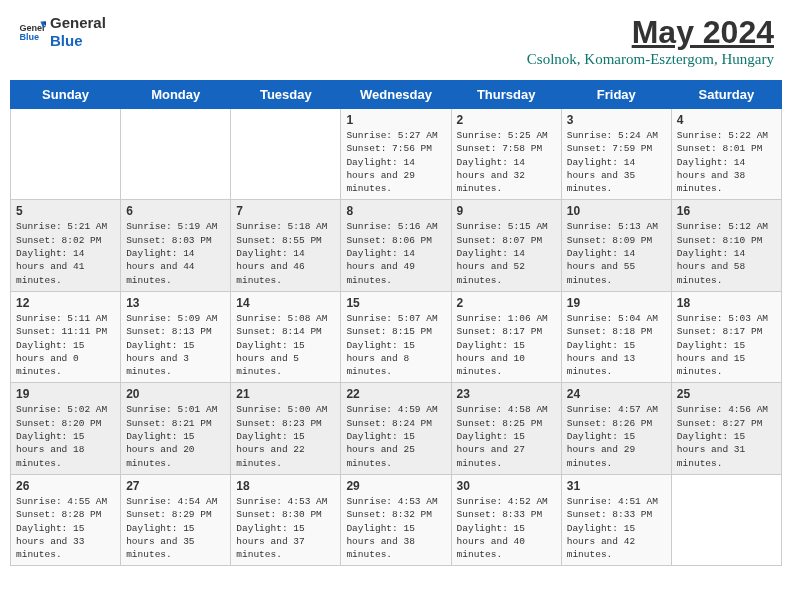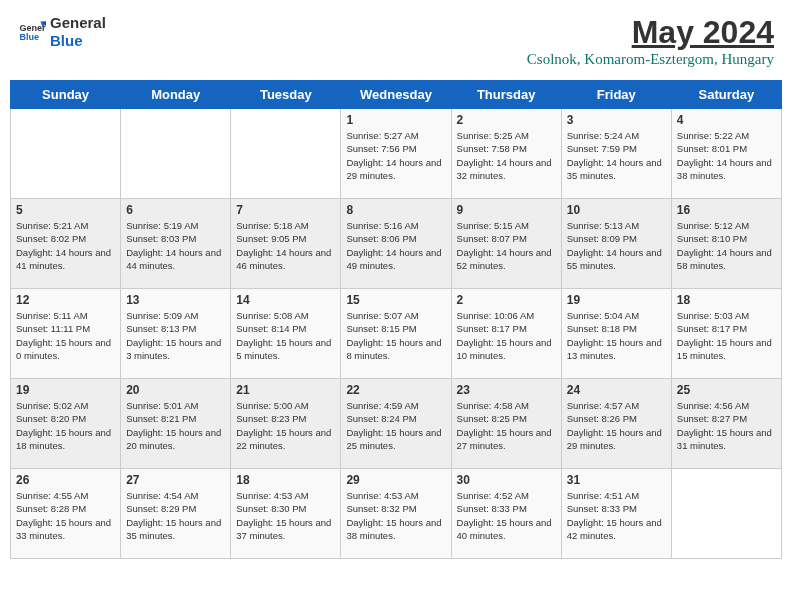--- a/index.html
+++ b/index.html
@@ -74,20 +74,21 @@
     .day-number {
       font-size: 12px;
       font-weight: bold;
       display: block;
       margin-bottom: 2px;
     }
     .day-info {
       font-size: 9.5px;
       line-height: 1.4;
       color: #333;
+      font-family: Liberation Mono, monospace;
     }
     .empty-cell {
       background: #fff !important;
     }
   </style>
 </head>
 <body>
 
 <div class="header-area">
   <div class="logo">
@@ -165,21 +166,21 @@
         <td>
           <span class="day-number">6</span>
           <div class="day-info">Sunrise: 5:19 AM
 Sunset: 8:03 PM
 Daylight: 14 hours
 and 44 minutes.</div>
         </td>
         <td>
           <span class="day-number">7</span>
           <div class="day-info">Sunrise: 5:18 AM
-Sunset: 9:05 PM
+Sunset: 8:55 PM
 Daylight: 14 hours
 and 46 minutes.</div>
         </td>
         <td>
           <span class="day-number">8</span>
           <div class="day-info">Sunrise: 5:16 AM
 Sunset: 8:06 PM
 Daylight: 14 hours
 and 49 minutes.</div>
         </td>
@@ -229,21 +230,21 @@
         </td>
         <td>
           <span class="day-number">15</span>
           <div class="day-info">Sunrise: 5:07 AM
 Sunset: 8:15 PM
 Daylight: 15 hours
 and 8 minutes.</div>
         </td>
         <td>
           <span class="day-number">2</span>
-          <div class="day-info">Sunrise: 10:06 AM
+          <div class="day-info">Sunrise: 1:06 AM
 Sunset: 8:17 PM
 Daylight: 15 hours
 and 10 minutes.</div>
         </td>
         <td>
           <span class="day-number">19</span>
           <div class="day-info">Sunrise: 5:04 AM
 Sunset: 8:18 PM
 Daylight: 15 hours
 and 13 minutes.</div>

